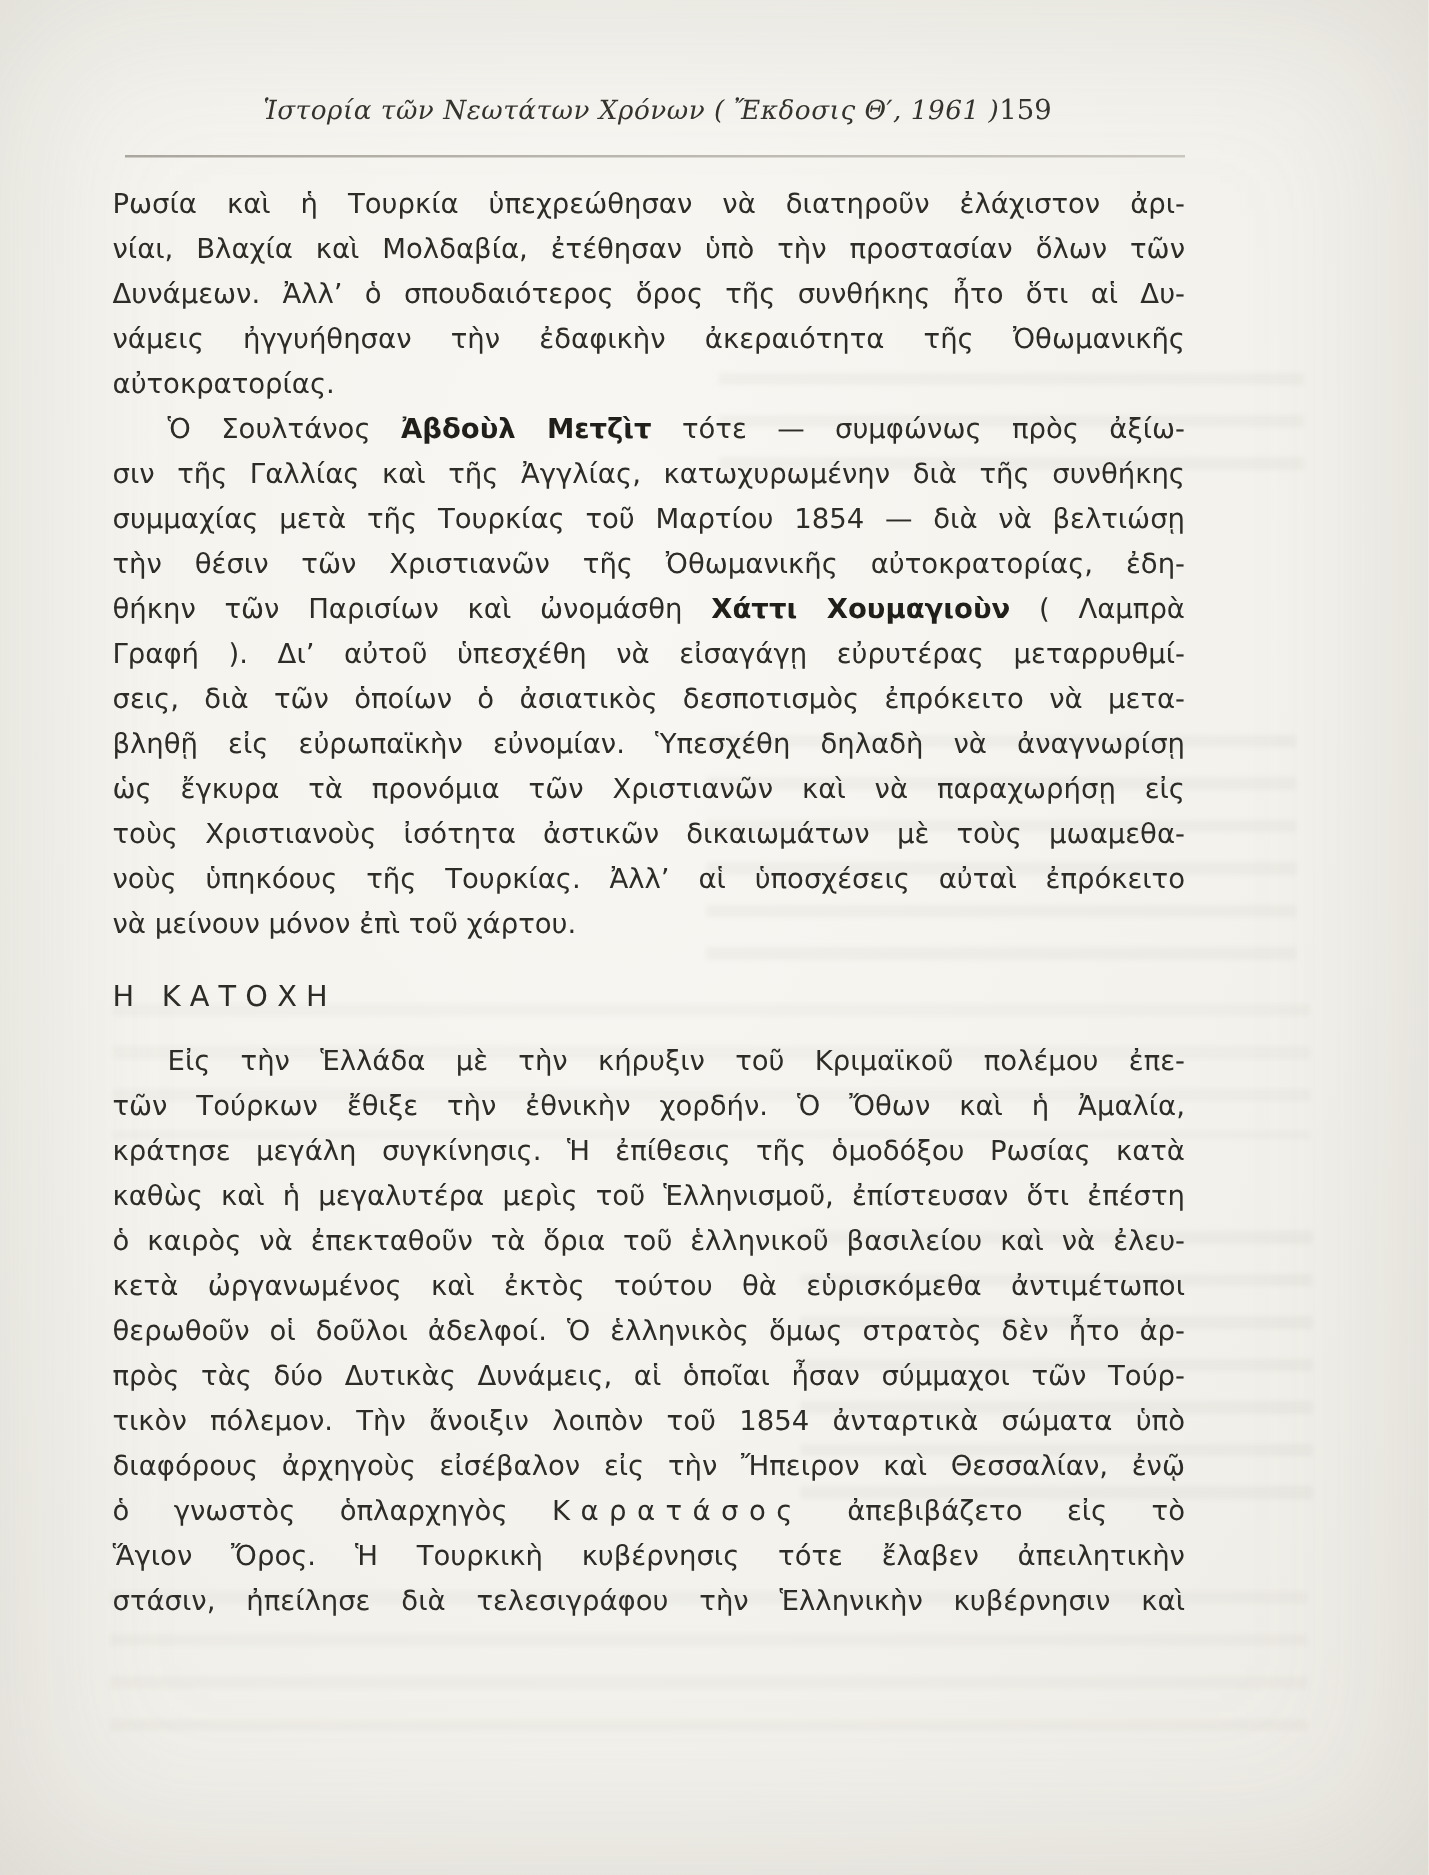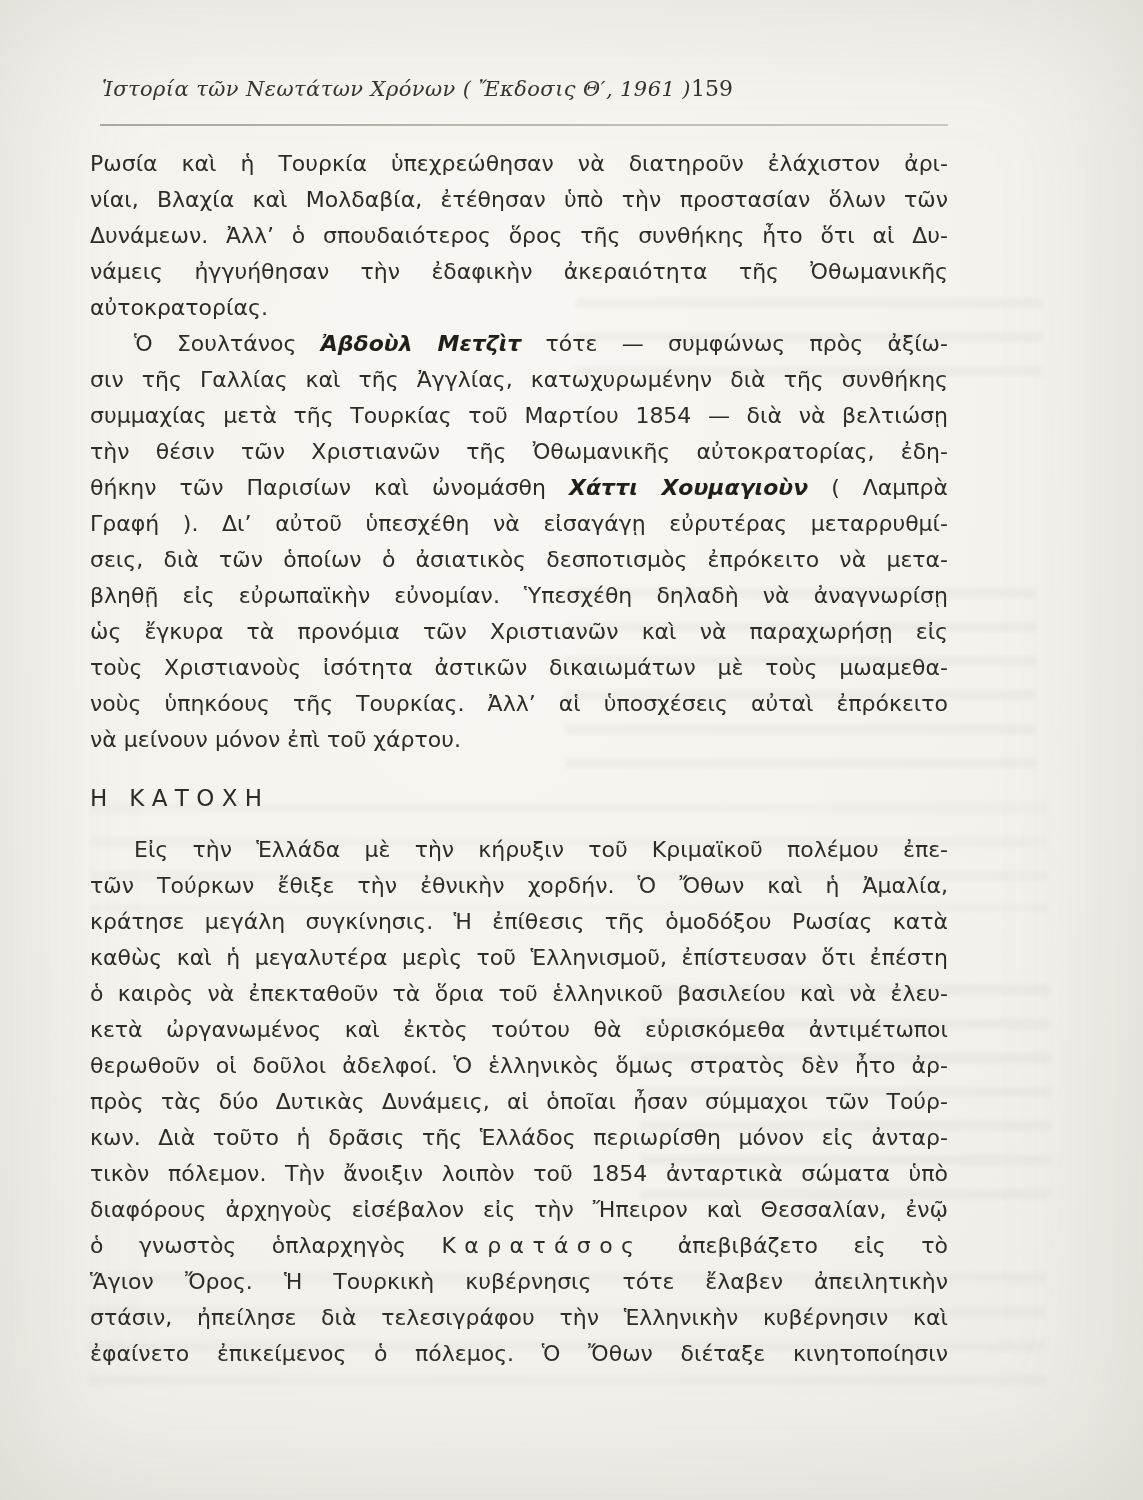--- a/index.html
+++ b/index.html
@@ -28,21 +28,21 @@
   }
   .g1 { left: 575px; top: 298px; width: 468px; height: 78px; }
   .g2 { left: 565px; top: 588px; width: 472px; height: 188px; }
   .g3 { left: 90px;  top: 803px; width: 958px; height: 108px; opacity: .42; }
   .g4 { left: 640px; top: 985px; width: 410px; height: 238px; }
   .g5 { left: 88px;  top: 1273px; width: 958px; height: 132px; opacity: .45; }
 
   .header {
     position: absolute;
     left: 102px; top: 76px; width: 848px;
-    display: flex; justify-content: flex-start; align-items: baseline;
+    display: flex; justify-content: center; align-items: baseline;
     font-family: "DejaVu Serif", serif;
     color: #35332c;
   }
   .running-title { font-style: italic; font-size: 21px; letter-spacing: .02em; }
   .page-number  { font-size: 22px; }
 
   .rule {
     position: absolute;
     left: 100px; top: 124px; width: 848px; height: 2px;
     background: linear-gradient(to right, rgba(110,105,95,.55), rgba(110,105,95,.32));
@@ -55,21 +55,21 @@
   }
   .paragraph { margin: 0; }
   .pline {
     height: 36px; overflow: hidden;
     text-align: justify;
     text-align-last: justify;
   }
   .pline.last { text-align-last: left; }
   .paragraph.justify-last .pline.last { text-align-last: justify; }
   .pline.first { text-indent: 44px; }
-  .bold   { font-weight: bold; color: #211f1a; font-style: italic; }
+  .bold   { font-weight: bold; color: #211f1a; }
   .spaced { letter-spacing: .38em; }
   .section-heading {
     letter-spacing: .32em;
     font-size: 23px;
     margin: 22px 0 16px 0;
     color: #2e2c27;
   }
 </style>
 </head>
 <body>
@@ -113,22 +113,20 @@
       <div class="section-heading">Η ΚΑΤΟΧΗ</div>
       <div class="paragraph justify-last">
         <div class="pline first"><span class="">Εἰς τὴν Ἑλλάδα μὲ τὴν κήρυξιν τοῦ Κριμαϊκοῦ πολέμου ἐπε-</span></div>
         <div class="pline"><span class="">τῶν Τούρκων ἔθιξε τὴν ἐθνικὴν χορδήν. Ὁ Ὄθων καὶ ἡ Ἀμαλία,</span></div>
         <div class="pline"><span class="">κράτησε μεγάλη συγκίνησις. Ἡ ἐπίθεσις τῆς ὁμοδόξου Ρωσίας κατὰ</span></div>
         <div class="pline"><span class="">καθὼς καὶ ἡ μεγαλυτέρα μερὶς τοῦ Ἑλληνισμοῦ, ἐπίστευσαν ὅτι ἐπέστη</span></div>
         <div class="pline"><span class="">ὁ καιρὸς νὰ ἐπεκταθοῦν τὰ ὅρια τοῦ ἑλληνικοῦ βασιλείου καὶ νὰ ἐλευ-</span></div>
         <div class="pline"><span class="">κετὰ ὠργανωμένος καὶ ἐκτὸς τούτου θὰ εὑρισκόμεθα ἀντιμέτωποι</span></div>
         <div class="pline"><span class="">θερωθοῦν οἱ δοῦλοι ἀδελφοί. Ὁ ἑλληνικὸς ὅμως στρατὸς δὲν ἦτο ἀρ-</span></div>
         <div class="pline"><span class="">πρὸς τὰς δύο Δυτικὰς Δυνάμεις, αἱ ὁποῖαι ἦσαν σύμμαχοι τῶν Τούρ-</span></div>
-        <div class="pline"><span class="">κων. Διὰ τοῦτο ἡ δρᾶσις τῆς Ἑλλάδος περιωρίσθη μόνον εἰς ἀνταρ-</span></div>
         <div class="pline"><span class="">τικὸν πόλεμον. Τὴν ἄνοιξιν λοιπὸν τοῦ 1854 ἀνταρτικὰ σώματα ὑπὸ</span></div>
         <div class="pline"><span class="">διαφόρους ἀρχηγοὺς εἰσέβαλον εἰς τὴν Ἤπειρον καὶ Θεσσαλίαν, ἐνῷ</span></div>
         <div class="pline"><span class="">ὁ γνωστὸς ὁπλαρχηγὸς </span><span class=" spaced">Καρατάσος</span><span class=""> ἀπεβιβάζετο εἰς τὸ</span></div>
         <div class="pline"><span class="">Ἅγιον Ὄρος. Ἡ Τουρκικὴ κυβέρνησις τότε ἔλαβεν ἀπειλητικὴν</span></div>
         <div class="pline"><span class="">στάσιν, ἠπείλησε διὰ τελεσιγράφου τὴν Ἑλληνικὴν κυβέρνησιν καὶ</span></div>
-        <div class="pline last"><span class="">ἐφαίνετο ἐπικείμενος ὁ πόλεμος. Ὁ Ὄθων διέταξε κινητοποίησιν</span></div>
       </div>
     </div>
 </div>
 
 </body></html>

